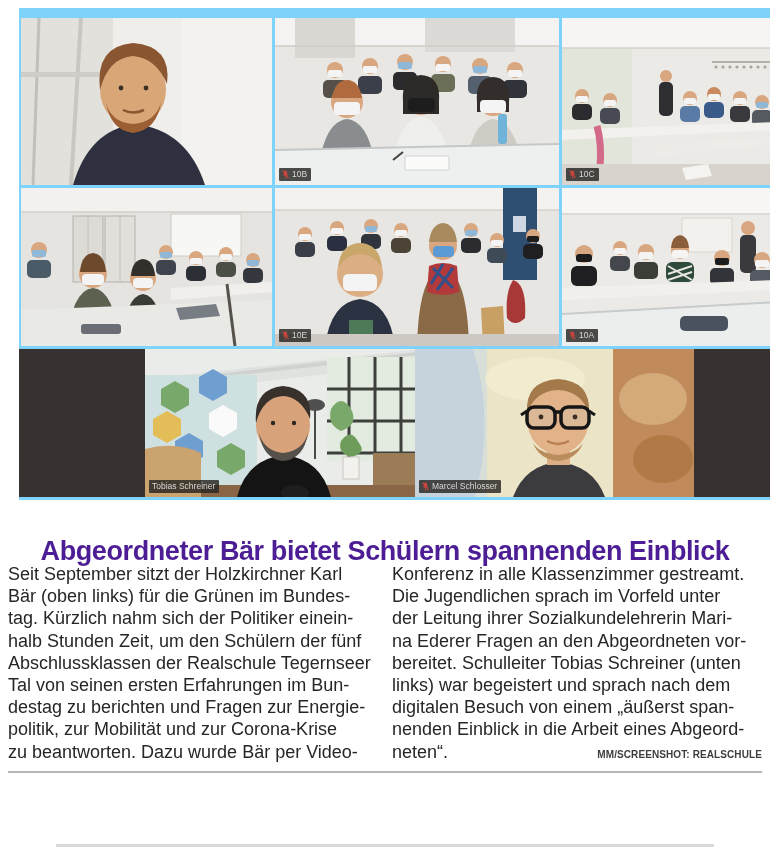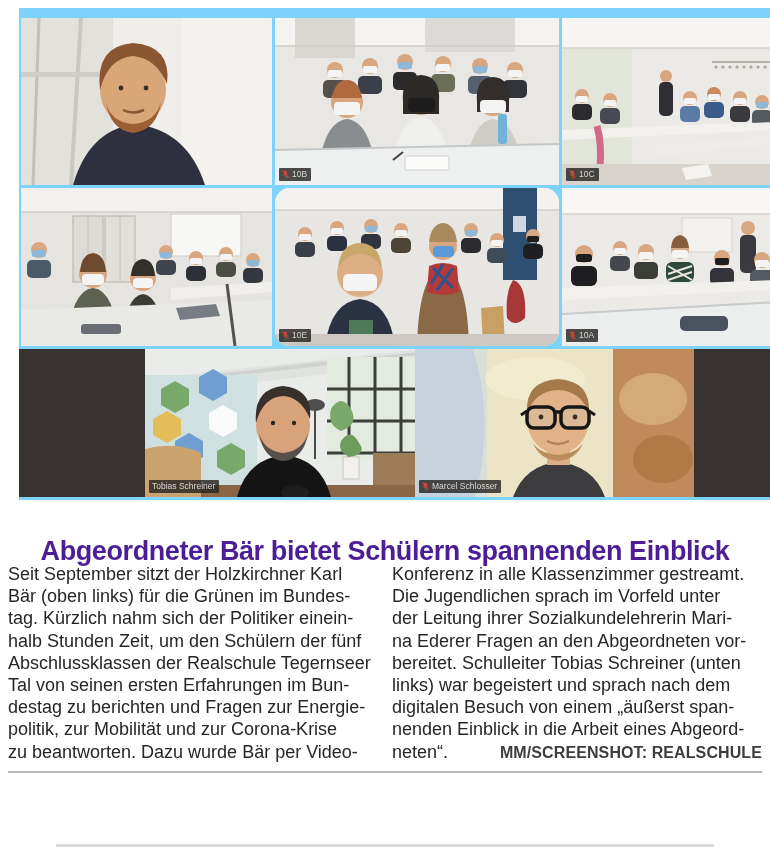--- a/index.html
+++ b/index.html
@@ -11,21 +11,21 @@
   .collage {
     position:absolute; left:19px; top:8px; width:760px; height:492px;
     background:#7dd3fc;
   }
   .tile { position:absolute; overflow:hidden; background:#e8e6e2; }
   .tile svg { display:block; width:100%; height:100%; }
   .t-r1a { left:2px;  top:10px;  width:251px; height:167px; }
   .t-r1b { left:256px; top:10px; width:284px; height:167px; }
   .t-r1c { left:543px; top:10px; width:215px; height:167px; }
   .t-r2a { left:2px;  top:180px; width:251px; height:158px; }
-  .t-r2b { left:256px; top:180px; width:284px; height:158px;border-radius:15px; }
+  .t-r2b { left:256px; top:180px; width:284px; height:158px; }
   .t-r2c { left:543px; top:180px; width:215px; height:158px; }
   .row3bg { position:absolute; left:0; top:341px; width:760px; height:148px; background:#37322f; }
   .t-r3a { left:115px; top:341px; width:278px; height:148px;margin-left:11px; }
   .t-r3b { left:396px; top:341px; width:279px; height:148px; }
   .badge {
     position:absolute; left:4px; bottom:4px; display:flex; align-items:center; gap:3px;
     background:rgba(38,36,34,0.82); color:#d9d7d4; font-size:8.5px; line-height:11px;
     padding:1px 4px 1px 3px; border-radius:1px; white-space:nowrap;
   }
   .badge svg { width:7px; height:9px; flex:0 0 auto; }
@@ -34,21 +34,21 @@
     position:absolute; left:0; top:518px; width:770px; text-align:center;
     font-size:27px; font-weight:700; letter-spacing:-0.4px; color:#4c1d95;
   }
   .article {
     position:absolute; left:8px; top:563px; width:754px;
     display:flex; gap:14px;
     font-size:18px; line-height:22.2px; color:#262626;
   }
   .col { width:372px; }
   .lastline { display:flex; justify-content:space-between; align-items:baseline; }
-  .credit { font-size:16px; font-weight:700; color:#3d3d3d; letter-spacing:0.1px; }
+  .credit { font-size:10px; font-weight:700; color:#3d3d3d; letter-spacing:0.1px; }
   .rule { position:absolute; left:8px; top:771px; width:754px; height:2px; background:#b7b7b7; }
   .bottom-smudge { position:absolute; left:56px; top:844px; width:658px; height:3px; background:#d9d9d9; }
 </style>
 </head>
 <body>
 
 <div class="collage">
 
   <div class="tile t-r1a">
     <svg viewBox="0 0 251 167" preserveAspectRatio="none">

